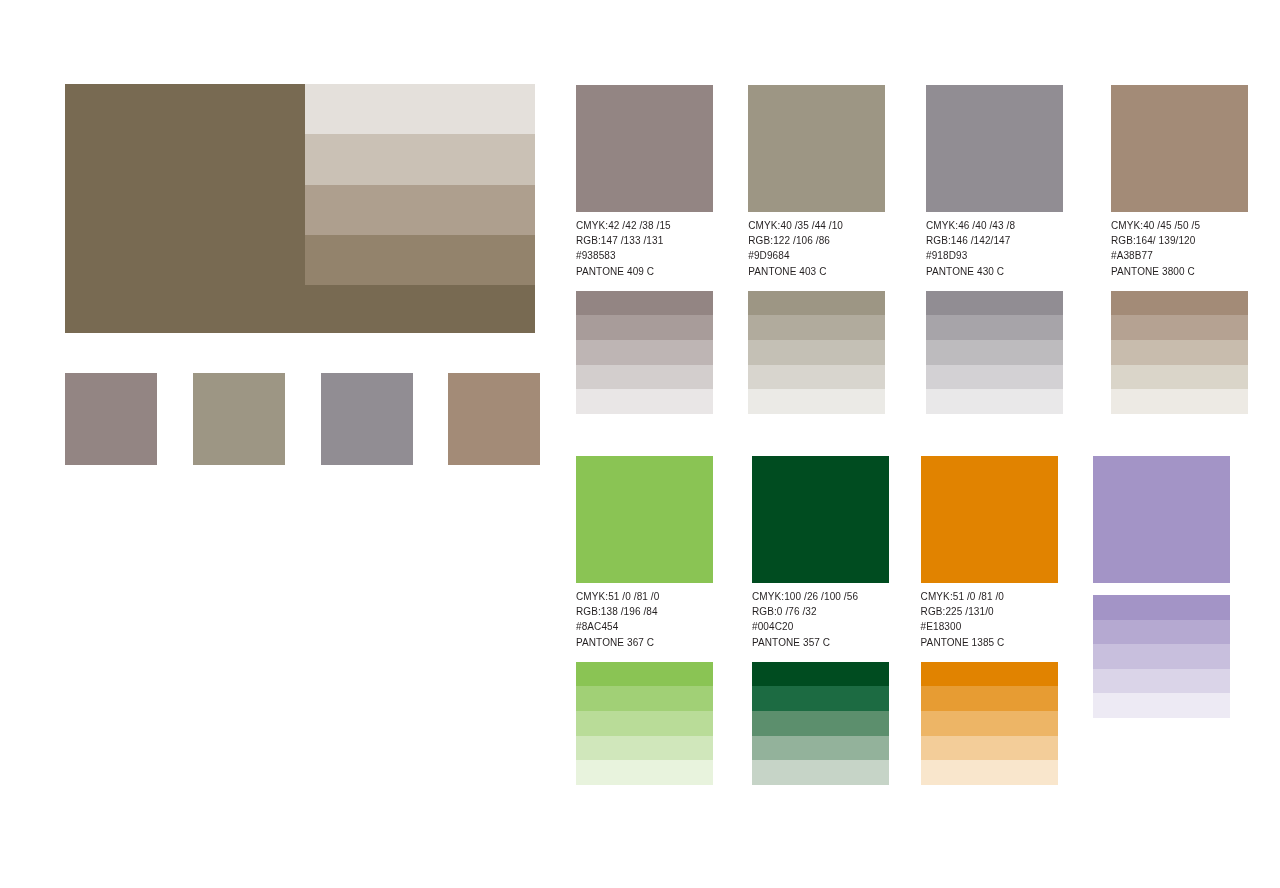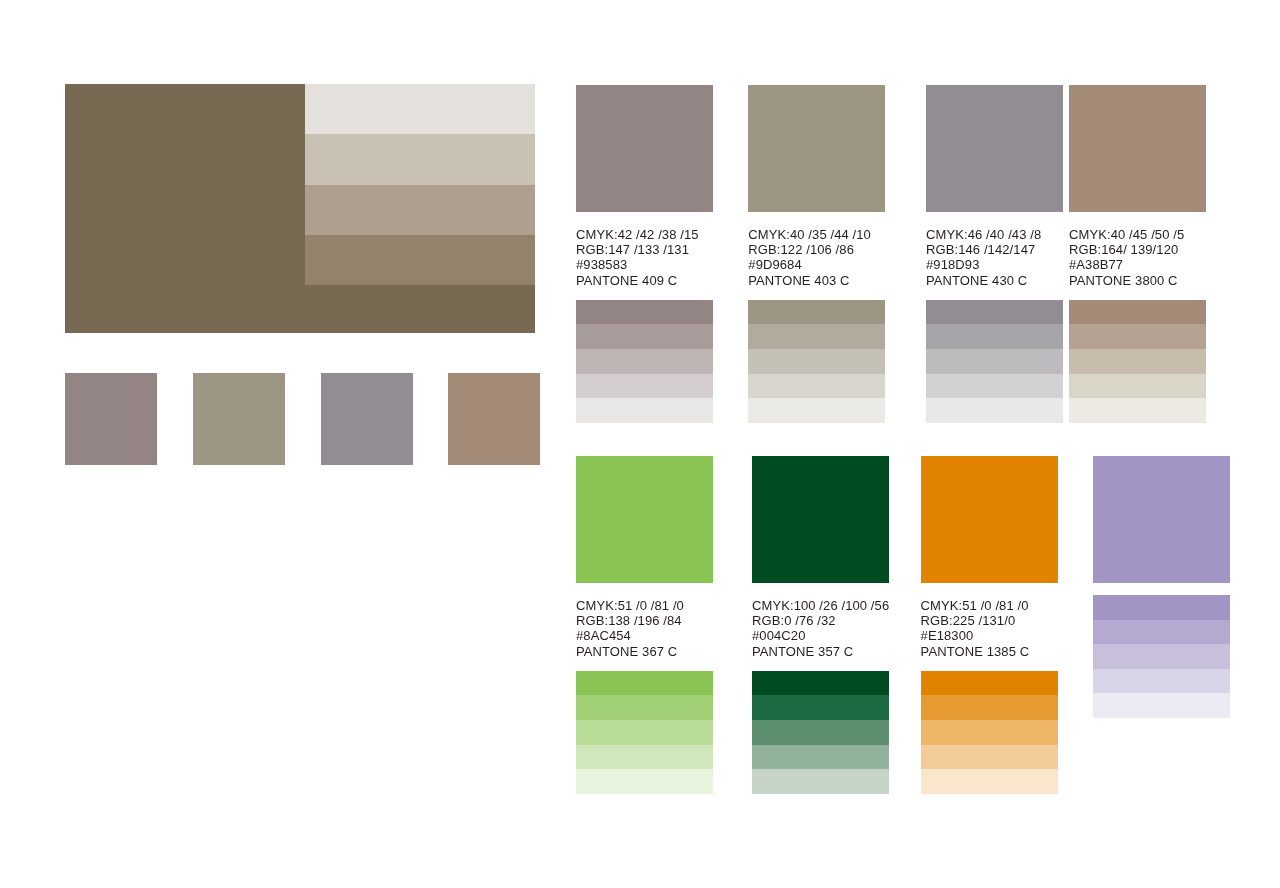--- a/index.html
+++ b/index.html
@@ -64,22 +64,22 @@
     position: absolute;
     left: 576px;
     top: 85px;
   }
   .swatch-group { position: absolute; }
   .swatch-chip {
     width: 137px;
     height: 127px;
   }
   .swatch-specs {
-    margin-top: 15px;
-    font-size: 13px;
+    margin-top: 6px;
+    font-size: 10px;
     line-height: 15.2px;
     color: #231f20;
     white-space: pre;
     letter-spacing: 0.1px;
   }
   .swatch-specs .spec-line { display: block; }
 
   .tint-strip {
     width: 137px;
     height: 123px;
@@ -138,21 +138,21 @@
       <div class="swatch-chip" style="background: rgb(145, 141, 147);"></div>
       <div class="swatch-specs"><span class="spec-line">CMYK:46 /40 /43 /8</span><span class="spec-line">RGB:146 /142/147</span><span class="spec-line">#918D93</span><span class="spec-line">PANTONE 430 C</span></div>
       <div class="tint-strip" style="margin-top: 12px;">
         <div class="tint-band" style="background: rgb(145, 141, 147);"></div>
         <div class="tint-band" style="background: rgb(167, 164, 169);"></div>
         <div class="tint-band" style="background: rgb(189, 187, 190);"></div>
         <div class="tint-band" style="background: rgb(211, 209, 212);"></div>
         <div class="tint-band" style="background: rgb(233, 232, 233);"></div>
       </div>
     </div>
-    <div class="swatch-group" style="left: 493px; top: 0px;">
+    <div class="swatch-group" style="left: 535px; top: 0px;">
       <div class="swatch-chip" style="background: rgb(163, 139, 119);"></div>
       <div class="swatch-specs"><span class="spec-line">CMYK:40 /45 /50 /5</span><span class="spec-line">RGB:164/ 139/120</span><span class="spec-line">#A38B77</span><span class="spec-line">PANTONE 3800 C</span></div>
       <div class="tint-strip" style="margin-top: 12px;">
         <div class="tint-band" style="background: rgb(163, 139, 119);"></div>
         <div class="tint-band" style="background: rgb(181, 162, 146);"></div>
         <div class="tint-band" style="background: rgb(200, 188, 173);"></div>
         <div class="tint-band" style="background: rgb(218, 213, 201);"></div>
         <div class="tint-band" style="background: rgb(237, 234, 228);"></div>
       </div>
     </div>

